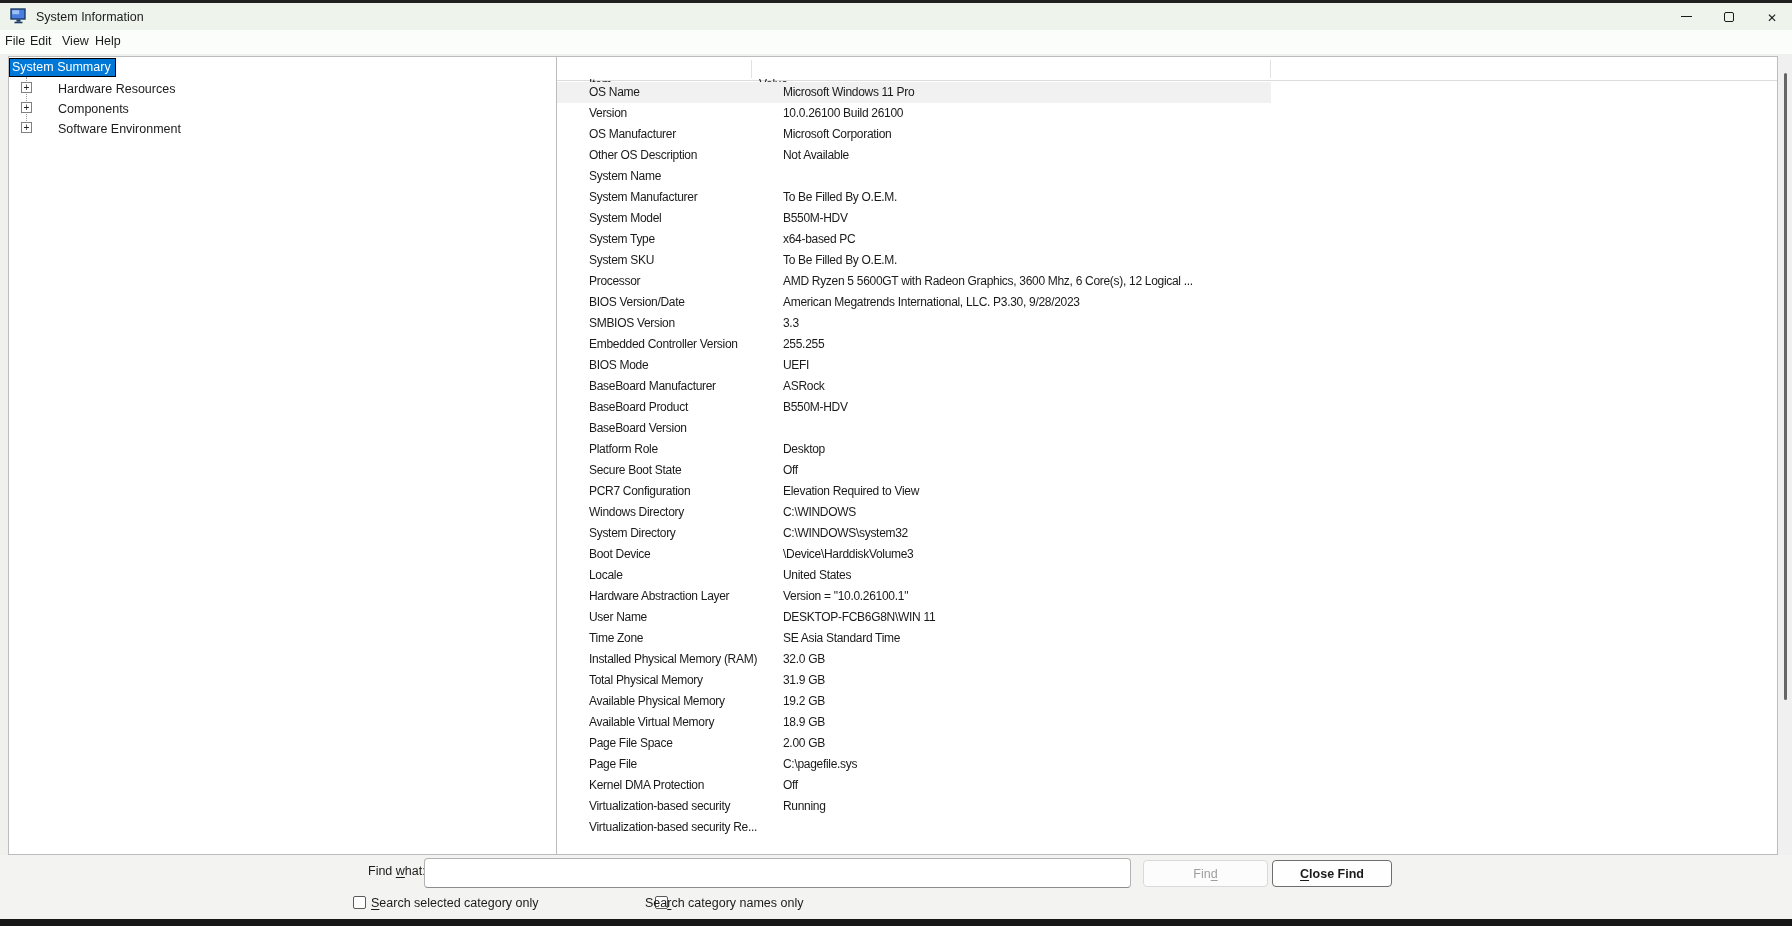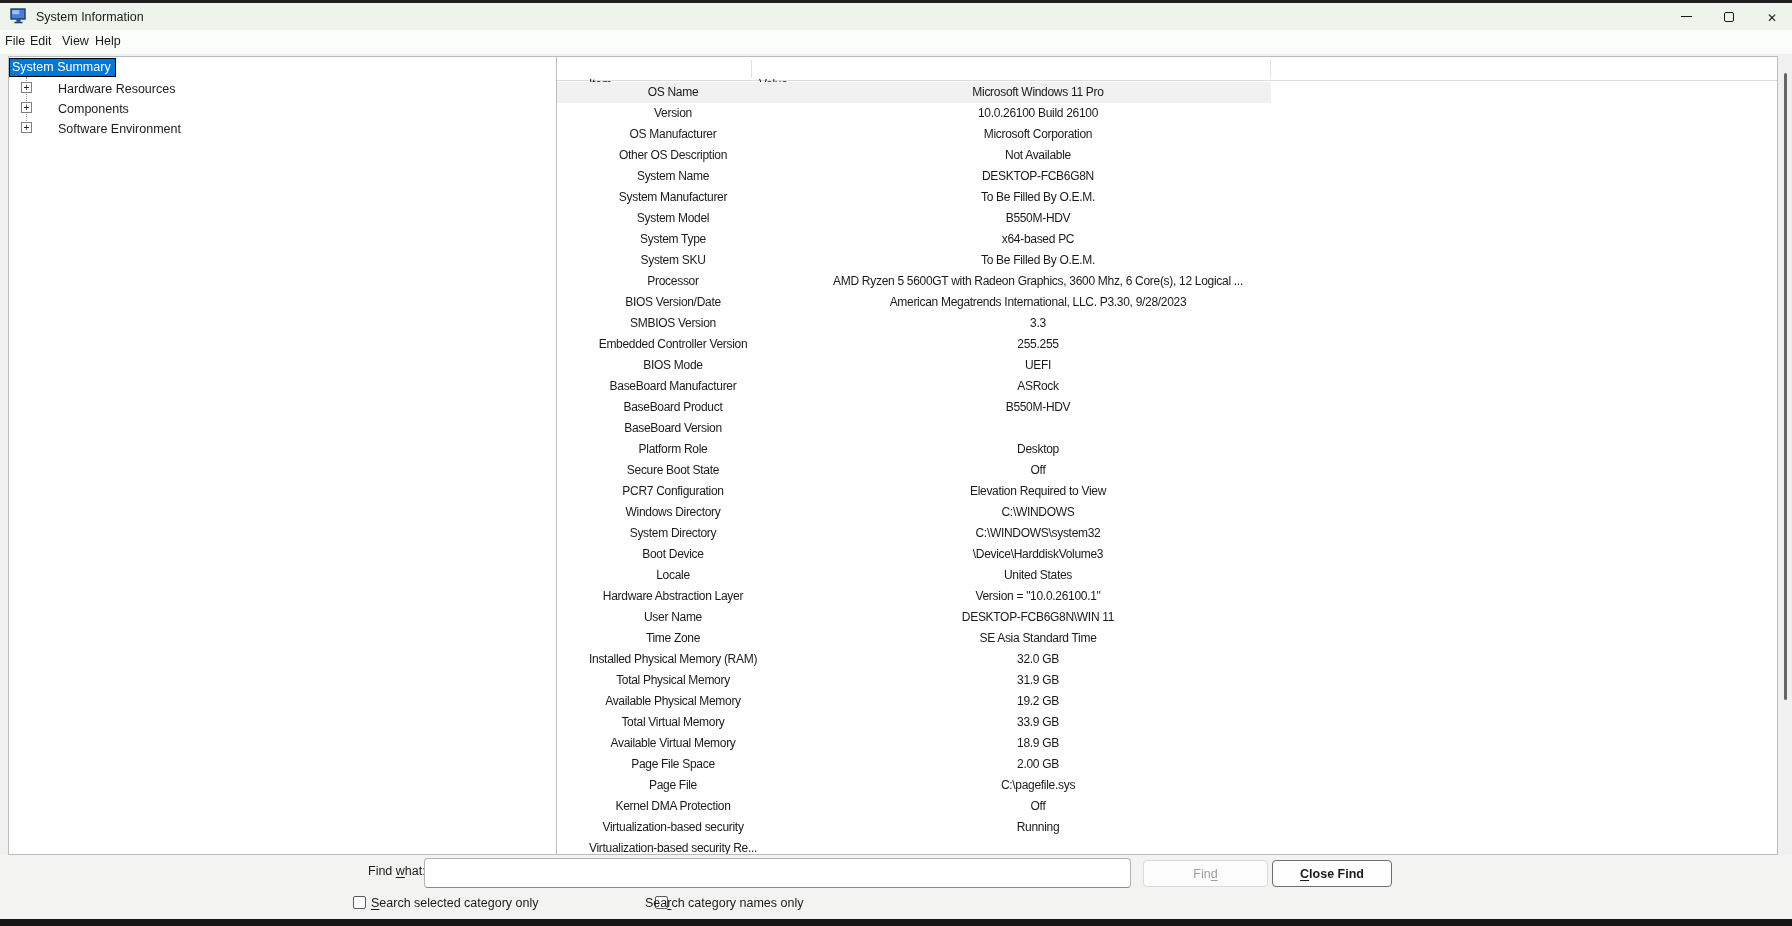--- a/index.html
+++ b/index.html
@@ -41,21 +41,21 @@
   .plusbox::before { content:"+"; }
   #tree-dots { position:absolute; left:17px; top:20px; width:1px; height:52px; border-left:1px dotted #9a9a9a; }
 
   
   #lv-header { position:absolute; left:0; top:0; width:100%; height:24px; background:#fff; border-bottom:1px solid #dcdcdc; }
   #lv-header .col { position:absolute; top:20px; font-size:12px; letter-spacing:-0.2px; color:#1a1a1a; }
   #col-item { left:32px; } #col-value { left:202px; }
   .hsep { position:absolute; top:3px; width:1px; height:18px; background:#e2e2e2; }
   #hsep1 { left:194px; } #hsep2 { left:713px; }
   #lv-rows { position:absolute; left:0; top:25px; right:0; bottom:0; overflow:hidden; }
-  .lvrow { position:relative; width:714px; height:21px;text-align:center; }
+  .lvrow { position:relative; width:714px; height:21px; }
   .lvrow.hl { background:#f1f1f1; }
   .c-item { position:absolute; left:32px; top:0; width:168px; height:21px; line-height:21px;
      font-size:12px; letter-spacing:-0.3px; color:#1a1a1a; white-space:nowrap; overflow:hidden; }
   .c-value { position:absolute; left:202px; top:0; width:510px; height:21px; line-height:21px;
      font-size:12px; letter-spacing:-0.3px; color:#1a1a1a; white-space:nowrap; overflow:hidden;margin-left:24px; }
 
   
   #scrollbar { left:1780px; top:2px; width:11px; height:799px; background:#f0f0f0; }
   #scroll-thumb { position:absolute; left:4px; top:17px; width:3px; height:627px; background:#666; border-radius:2px; }
 
@@ -146,21 +146,20 @@
           <div class="lvrow">
     <span class="c-item">OS Manufacturer</span>
     <span class="c-value">Microsoft Corporation</span>
   </div>
           <div class="lvrow">
     <span class="c-item">Other OS Description</span>
     <span class="c-value">Not Available</span>
   </div>
           <div class="lvrow">
     <span class="c-item">System Name</span>
-    <span class="c-value">DESKTOP-FCB6G8N</span>
   </div>
           <div class="lvrow">
     <span class="c-item">System Manufacturer</span>
     <span class="c-value">To Be Filled By O.E.M.</span>
   </div>
           <div class="lvrow">
     <span class="c-item">System Model</span>
     <span class="c-value">B550M-HDV</span>
   </div>
           <div class="lvrow">
@@ -247,24 +246,20 @@
     <span class="c-item">Installed Physical Memory (RAM)</span>
     <span class="c-value">32.0 GB</span>
   </div>
           <div class="lvrow">
     <span class="c-item">Total Physical Memory</span>
     <span class="c-value">31.9 GB</span>
   </div>
           <div class="lvrow">
     <span class="c-item">Available Physical Memory</span>
     <span class="c-value">19.2 GB</span>
-  </div>
-          <div class="lvrow">
-    <span class="c-item">Total Virtual Memory</span>
-    <span class="c-value">33.9 GB</span>
   </div>
           <div class="lvrow">
     <span class="c-item">Available Virtual Memory</span>
     <span class="c-value">18.9 GB</span>
   </div>
           <div class="lvrow">
     <span class="c-item">Page File Space</span>
     <span class="c-value">2.00 GB</span>
   </div>
           <div class="lvrow">

